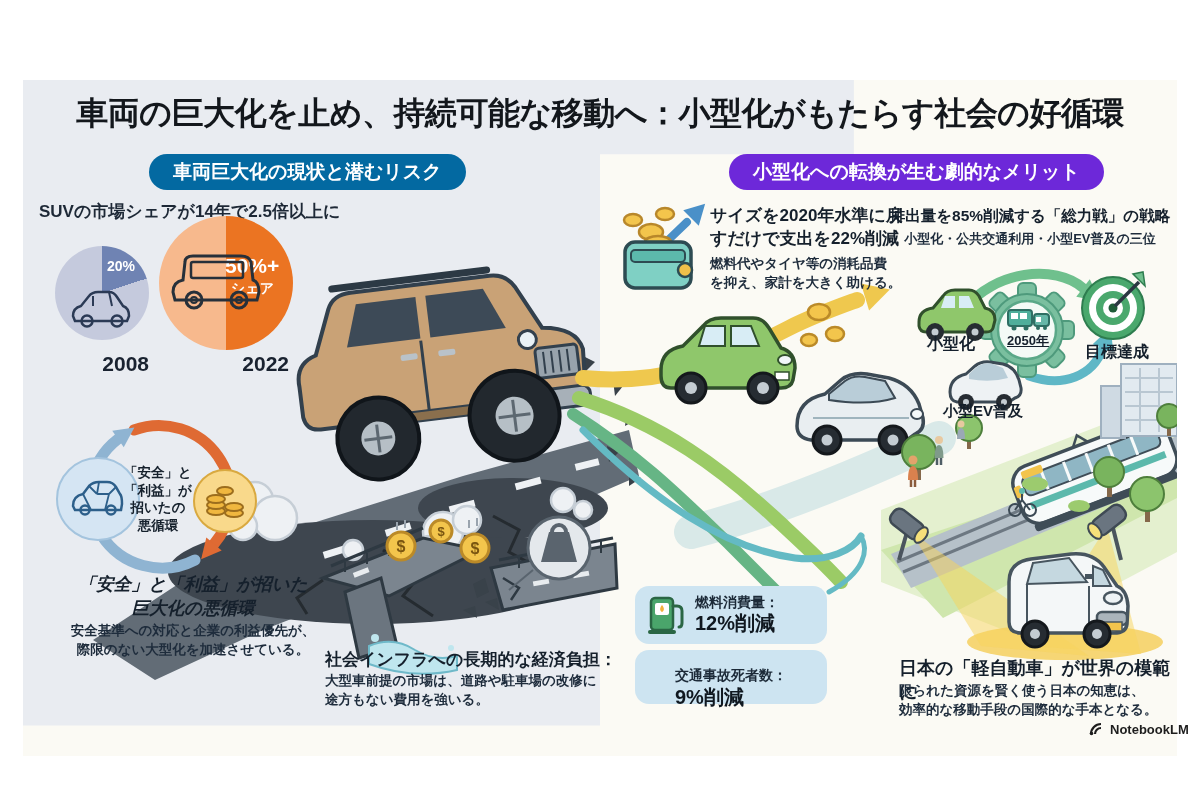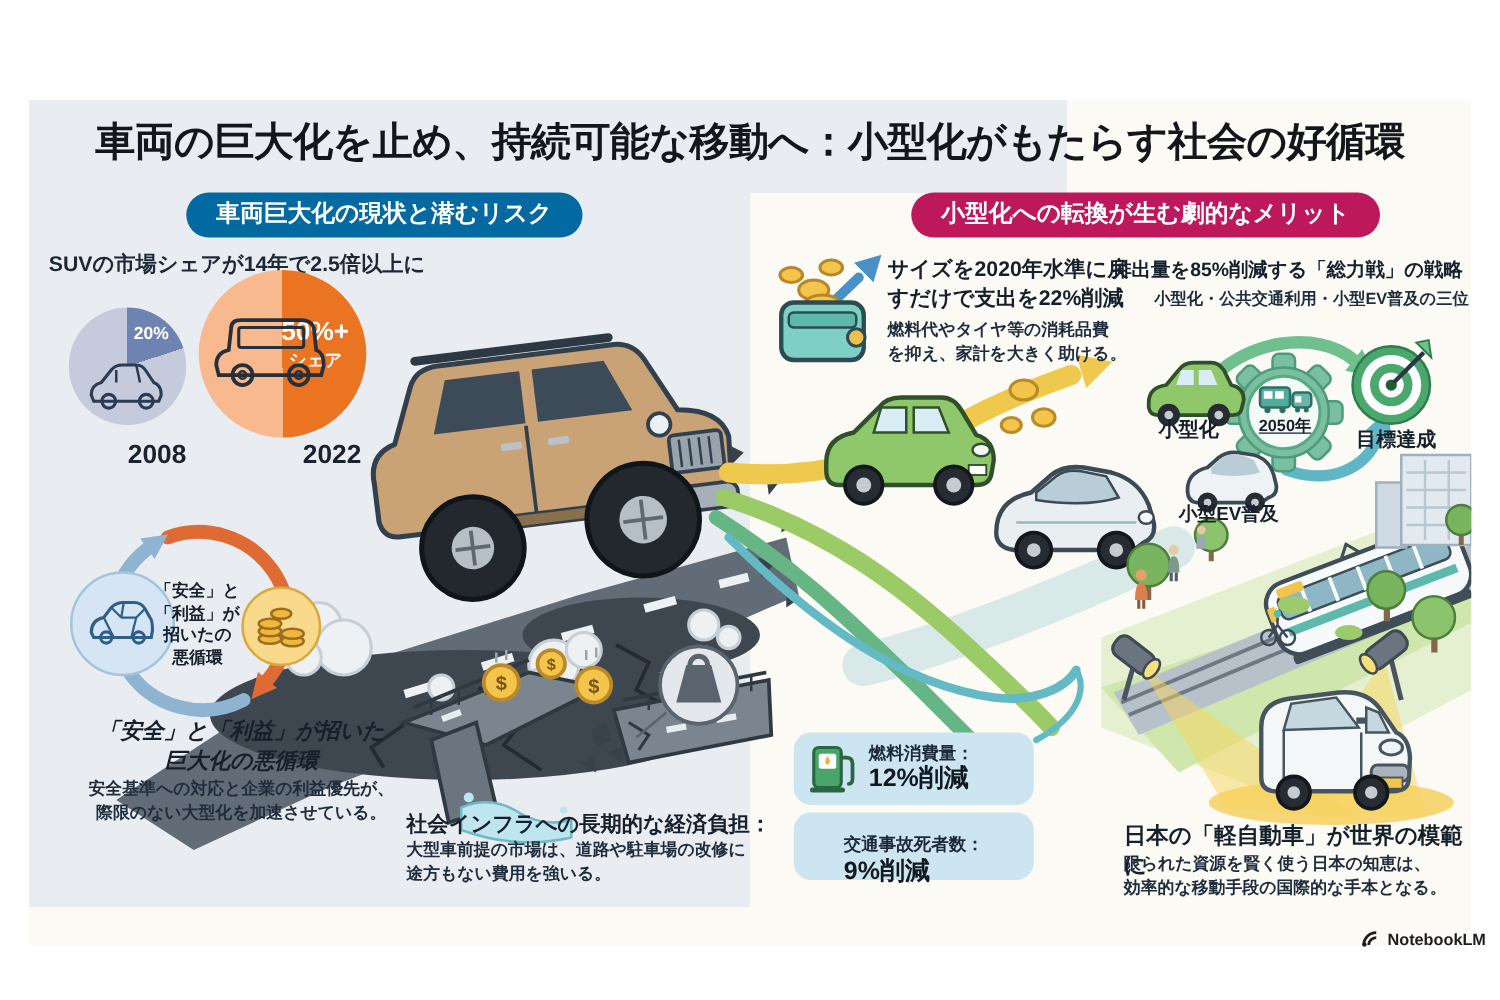--- a/index.html
+++ b/index.html
@@ -7,21 +7,21 @@
         font-family:"Liberation Sans",sans-serif;}
   .canvas{position:absolute;left:23px;top:80px;width:1154px;height:676px;background:#fbfaf4;}
   .left-bg{position:absolute;inset:0;background:#e9ecf1;
            clip-path:polygon(0 0,72% 0,72% 11%,50% 11%,50% 95.5%,0 95.5%);}
   .art{position:absolute;left:0;top:0;width:1154px;height:676px;}
   .title{position:absolute;top:12px;left:0;width:100%;text-align:center;font-size:32px;
          font-weight:800;color:#13171c;letter-spacing:-0.5px;}
   .pill{position:absolute;height:36px;line-height:36px;border-radius:20px;color:#fff;
         font-size:19px;font-weight:700;padding:0 24px;white-space:nowrap;}
   #badgeL{left:126px;top:74px;background:#0369a1;}
-  #badgeR{left:706px;top:74px;background:#be185d;}
+  #badgeR{left:706px;top:74px;background:#6d28d9;}
   .suvHead{position:absolute;left:16px;top:120px;font-size:17px;font-weight:800;color:#1d2836;}
   .pie{position:absolute;border-radius:50%;}
   #pieA{left:32px;top:166px;width:94px;height:94px;background:conic-gradient(#6f83b3 0 20%,#c5cadd 0);}
   #pieA .val{position:absolute;left:52px;top:12px;color:#fff;font-size:14px;font-weight:800;}
   #pieA svg{position:absolute;left:14px;top:42px;}
   #pieB{left:136px;top:136px;width:134px;height:134px;background:conic-gradient(#eb7422 0 50%,#f7b98d 0);}
   #pieB .val{position:absolute;left:66px;top:38px;color:#fff;font-size:21px;font-weight:800;}
   #pieB .unit{position:absolute;left:72px;top:64px;color:#fff;font-size:14px;font-weight:800;}
   #pieB svg{position:absolute;left:8px;top:32px;}
   .pieLabel{position:absolute;font-size:21px;font-weight:700;color:#192230;text-align:right;}
@@ -41,36 +41,36 @@
   #infraH{position:absolute;left:302px;top:568px;font-size:17px;font-weight:800;color:#15202c;}
   #infraB{position:absolute;left:302px;top:592px;font-size:13.5px;font-weight:700;line-height:19px;color:#1e2c3c;}
   #infraB span{display:block;font-family:Liberation Mono, monospace;}
   #costH{position:absolute;left:687px;top:124px;font-size:17px;font-weight:800;line-height:23px;color:#15202c;}
   #costH span{display:block;}
   #costB{position:absolute;left:687px;top:174px;font-size:13.5px;font-weight:700;line-height:19px;color:#1e2c3c;}
   #costB span{display:block;}
   #stratH{position:absolute;left:858px;top:126px;width:298px;text-align:center;font-size:15.5px;font-weight:800;color:#15202c;}
   #stratB{position:absolute;left:862px;top:150px;width:290px;text-align:center;font-size:13px;
           font-weight:700;line-height:18px;color:#1e2c3c;}
-  #stratB span{display:block;text-align:right;}
+  #stratB span{display:block;}
   .cycLbl{position:absolute;text-align:center;font-weight:800;color:#15202c;}
   #lblCompact{left:886px;top:254px;width:84px;font-size:16px;}
   #lblYear{left:974px;top:252px;width:62px;font-size:13px;text-decoration:underline;}
   #lblGoal{left:1052px;top:262px;width:84px;font-size:16px;}
   #lblEV{left:912px;top:322px;width:96px;font-size:15px;}
   .stat{position:absolute;left:612px;width:192px;background:#cde4f1;border-radius:14px;
         display:flex;align-items:center;gap:10px;padding:7px 10px;box-sizing:border-box;}
   #stat1{top:506px;height:58px;} #stat2{top:570px;height:54px;flex-direction:column;}
   .stat .txt{display:flex;flex-direction:column;line-height:1.25;}
   .stat .lab{font-size:14px;font-weight:800;color:#1c2a38;}
   .stat .val{font-size:20px;font-weight:800;color:#101820;}
   #keiH{position:absolute;left:876px;top:576px;font-size:18px;font-weight:800;color:#15202c;}
   #keiB{position:absolute;left:876px;top:601px;font-size:13.5px;font-weight:700;line-height:19px;color:#1e2c3c;}
   #keiB span{display:block;}
-  #wm{position:absolute;left:1064px;top:662px;display:flex;align-items:center;gap:5px;
+  #wm{position:absolute;left:1064px;top:640px;display:flex;align-items:center;gap:5px;
       font-size:13px;font-weight:700;color:#1d1d1d;}
 </style>
 </head>
 <body>
 
 <div class="page">
  <div class="canvas">
   <div class="left-bg"></div>
 
   <svg class="art" viewBox="0 0 1154 676">

